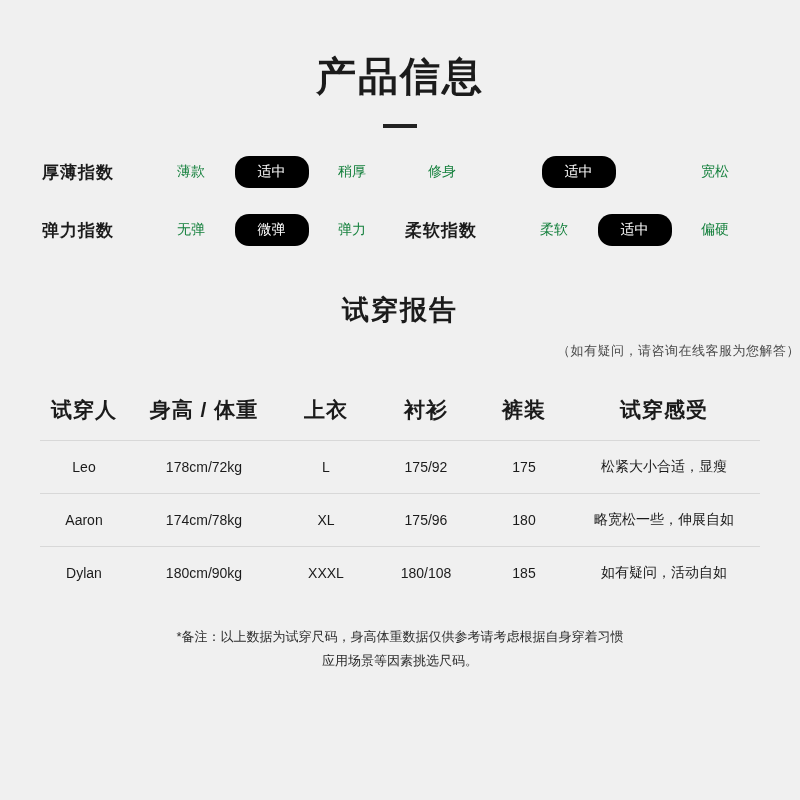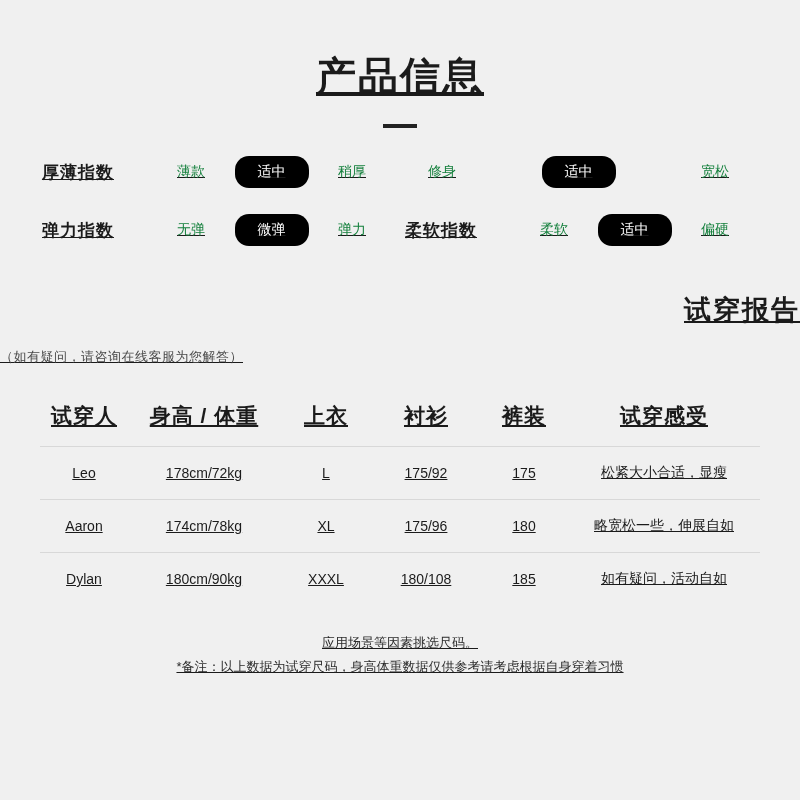--- a/index.html
+++ b/index.html
@@ -12,21 +12,20 @@
     background: #f0f0f0;
     font-family: "Liberation Sans", "DejaVu Sans", sans-serif;
     color: #1b1b1b;
     overflow: hidden;
   }
   .page {
     position: relative;
     width: 800px;
     height: 800px;
     box-sizing: border-box;
-    text-decoration: underline;
   }
 
   
   .title {
     text-align: center;
     font-size: 40px;
     font-weight: bold;
     letter-spacing: 2px;
     padding-top: 52px;
     line-height: 1.2;
@@ -75,28 +74,28 @@
   .opt.active {
     background: #000000;
     color: #ffffff;
     border-radius: 14px;
     font-size: 14px;
   }
 
   
   .report-title {
     margin-top: 46px;
+    text-align: center;
+    font-size: 27px;
+    font-weight: bold;
+    letter-spacing: 2px;
+  }
+  .report-sub {
+    margin-top: 14px;
     text-align: right;
-    font-size: 27px;
-    font-weight: bold;
-    letter-spacing: 2px;
-  }
-  .report-sub {
-    margin-top: 20px;
-    text-align: left;
     font-size: 13px;
     color: #4a4a4a;
     letter-spacing: 0.5px;
   }
 
   
   table.fit-table {
     margin-top: 26px;
     width: 720px;
     margin-left: 40px;
@@ -226,17 +225,17 @@
       <td>180cm/90kg</td>
       <td>XXXL</td>
       <td>180/108</td>
       <td>185</td>
       <td>如有疑问，活动自如</td>
     </tr>
   </tbody>
     </table>
 
   <div class="footnote">
+    <div>*备注：以上数据为试穿尺码，身高体重数据仅供参考请考虑根据自身穿着习惯</div>
     <div>应用场景等因素挑选尺码。</div>
-    <div>*备注：以上数据为试穿尺码，身高体重数据仅供参考请考虑根据自身穿着习惯</div>
   </div>
 
 </div>
 
 </body></html>

